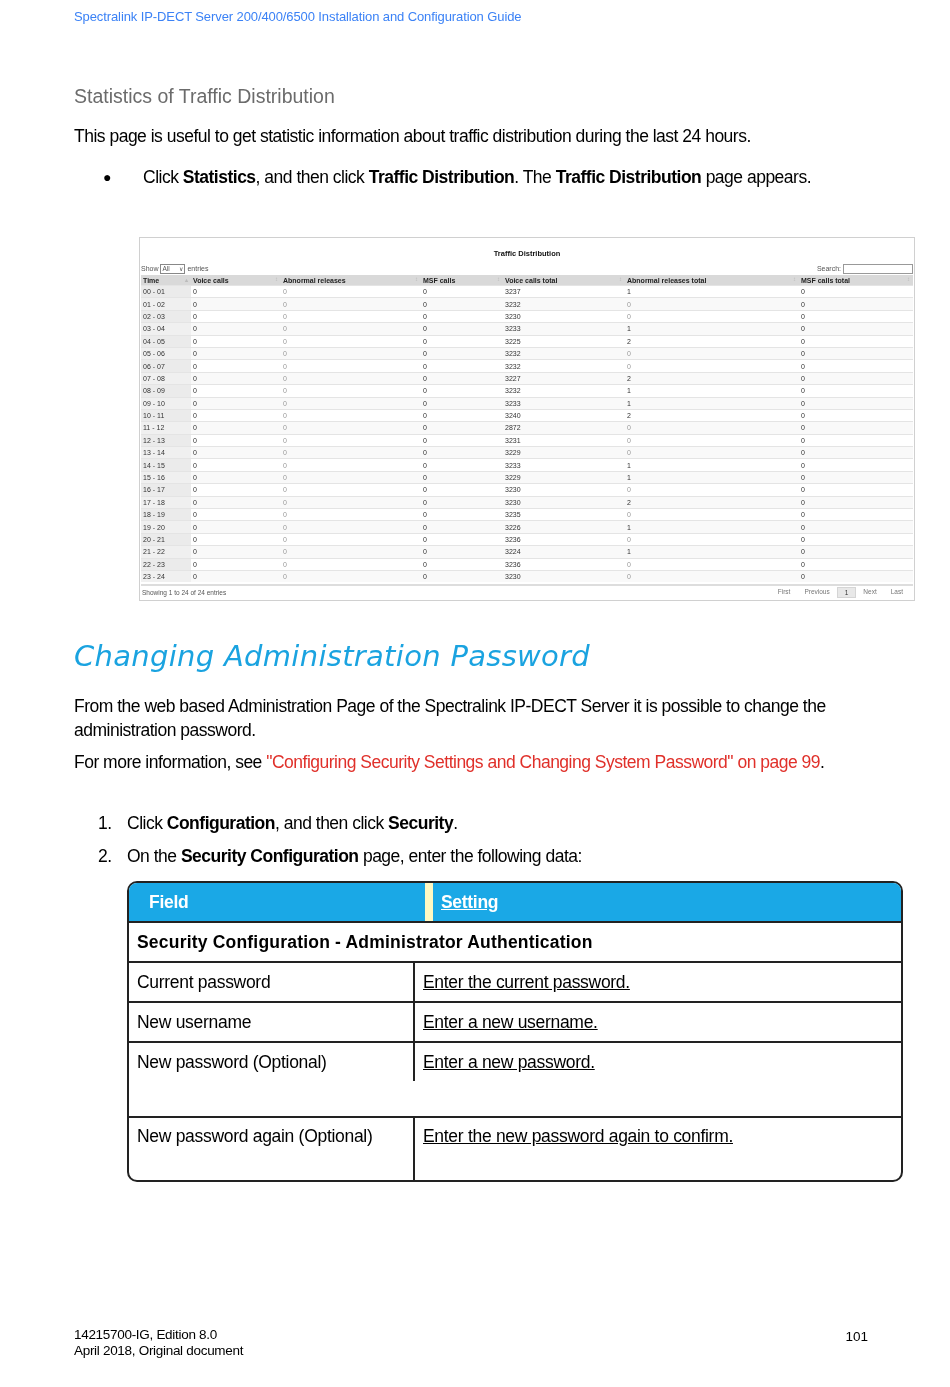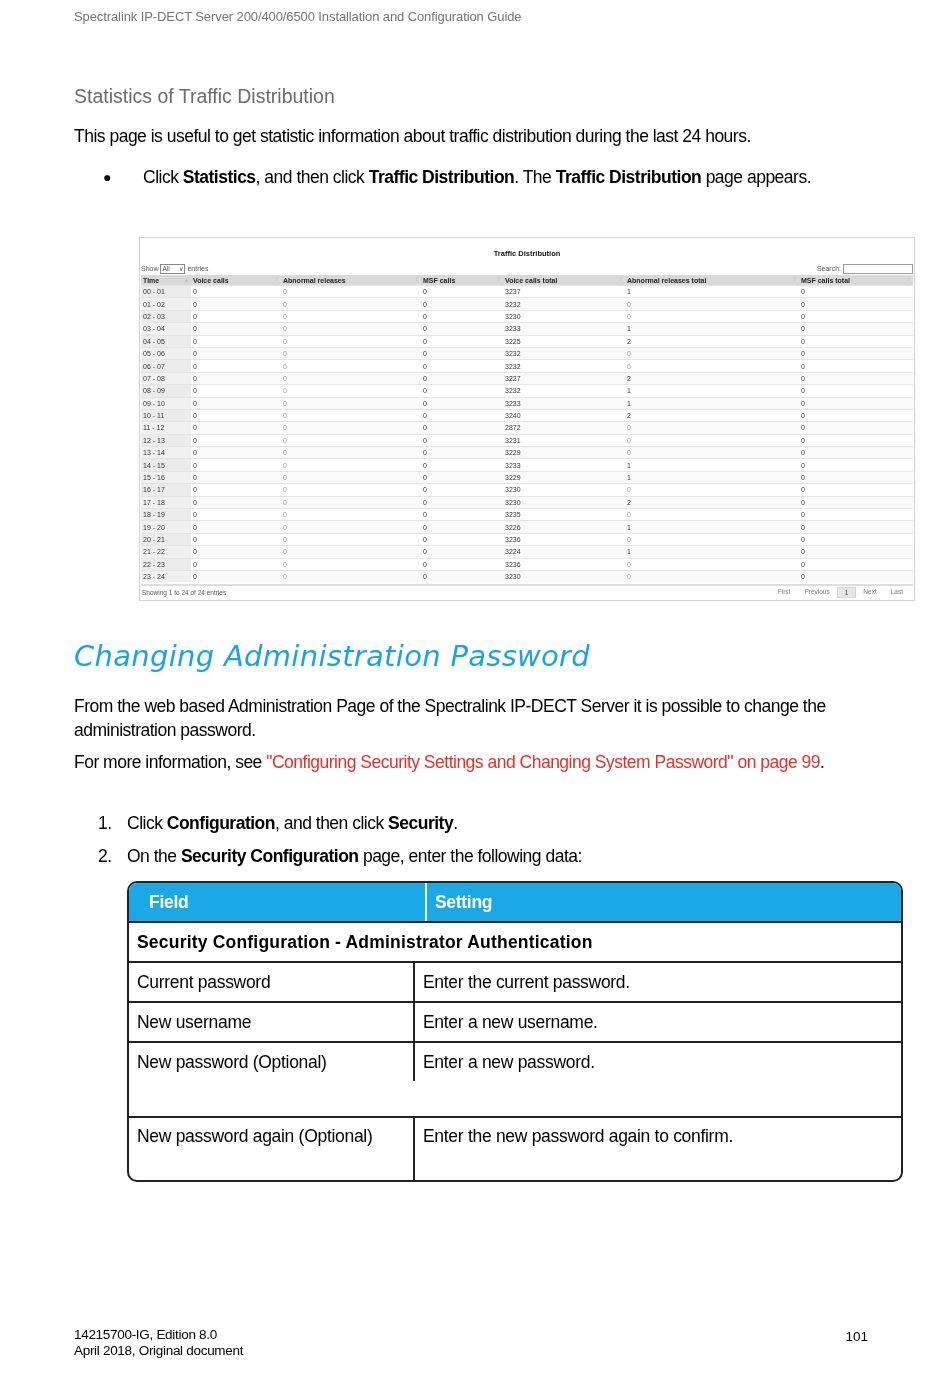--- a/index.html
+++ b/index.html
@@ -1,19 +1,19 @@
 <!DOCTYPE html>
 <html><head>
 <meta charset="utf-8">
 <style>
   html, body { margin: 0; padding: 0; background: #ffffff; }
   body { width: 950px; height: 1387px; position: relative; overflow: hidden;
          font-family: "Liberation Sans", sans-serif; color: #000; }
 
-  .running-header { position: absolute; left: 74px; top: 9px; font-size: 13px; color: #737373; letter-spacing: -0.1px; }
+  .running-header { position: absolute; left: 74px; top: 9px; font-size: 13px; color: #3b82f6; letter-spacing: -0.1px; }
 
   .section-subtitle { position: absolute; left: 74px; top: 85px; font-size: 19.5px; color: #6b6b6b; }
 
   .intro { position: absolute; left: 74px; top: 126px; font-size: 17.5px; letter-spacing: -0.5px; }
 
   .bullet-block { position: absolute; left: 103px; top: 165px; width: 740px; font-size: 17.5px; line-height: 25px; letter-spacing: -0.5px; }
   .bullet-block .dot { position: absolute; left: 0; top: 0; font-size: 14px; }
   .bullet-block .txt { margin-left: 40px; display: block; }
   b { font-weight: bold; }
 
@@ -50,23 +50,23 @@
 
   .steps { position: absolute; left: 98px; top: 813px; font-size: 17.5px; letter-spacing: -0.5px; }
   .steps .step { position: relative; height: 33px; }
   .steps .num { position: absolute; left: 0; }
   .steps .stxt { position: absolute; left: 29px; white-space: nowrap; }
 
   .cfg { position: absolute; left: 127px; top: 881px; width: 772px; border: 2px solid #222; border-radius: 10px; overflow: hidden; font-size: 17.5px; }
   .cfg .row { display: flex; border-top: 2px solid #222; }
   .cfg .row:first-child { border-top: none; }
   .cfg .head { background: #1aa8e6; color: #fff; font-weight: bold; height: 38px; align-items: center; }
-  .cfg .head .c1 { border-right: 2px solid #fef9c3; padding-left: 20px; }
+  .cfg .head .c1 { border-right: 8px solid #fef9c3; padding-left: 20px; }
   .cfg .c1 { width: 268px; padding: 0 8px; border-right: 2px solid #222; box-sizing: content-box; }
-  .cfg .c2 { flex: 1; padding: 0 8px; }
+  .cfg .c2 { flex: 1; padding: 0 8px; text-decoration: underline; }
   .cfg .cell { display: flex; align-items: center; height: 100%; letter-spacing: -0.3px; }
   .cfg .group { font-weight: bold; height: 38px; align-items: center; padding: 0 8px; letter-spacing: 0.2px; }
   .cfg .data { height: 38px; justify-content: center; }
   .cfg .tall { height: 62px; margin-top: 35px; }
   .cfg .tall .cell { align-items: flex-start; padding-top: 6px; line-height: 24px; }
 
   .foot-left { position: absolute; left: 74px; top: 1327px; font-size: 13.5px; line-height: 16px; letter-spacing: -0.3px; }
   .foot-right { position: absolute; right: 82px; top: 1329px; font-size: 13.5px; }
 </style>
 </head>

